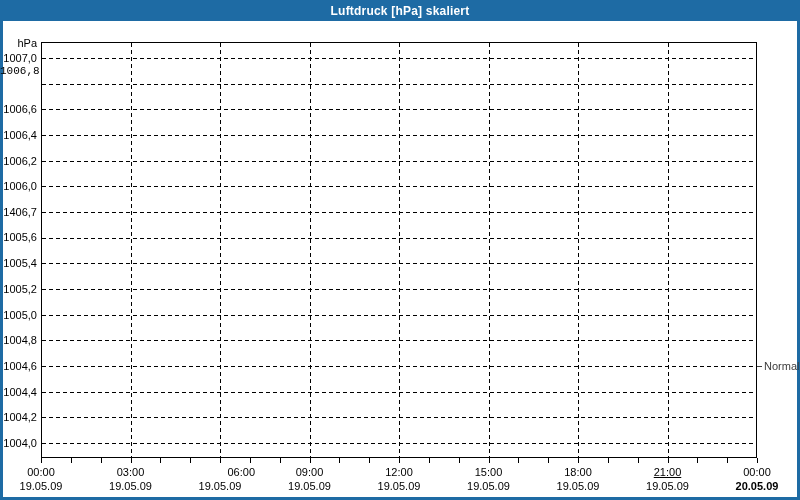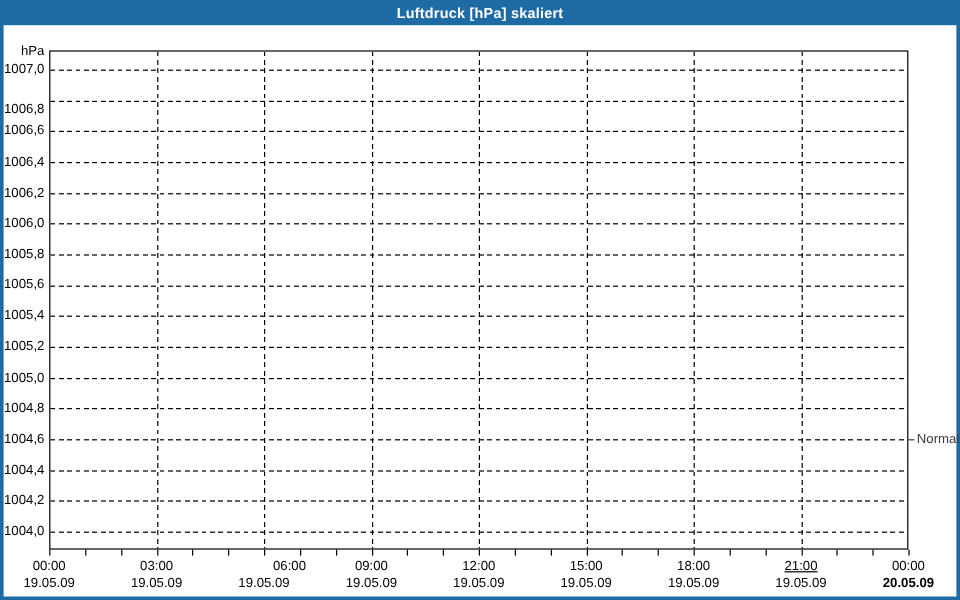--- a/index.html
+++ b/index.html
@@ -98,26 +98,26 @@
       <div class="vgrid" style="left: 88.5px;"></div>
       <div class="vgrid" style="left: 178px;"></div>
       <div class="vgrid" style="left: 267.5px;"></div>
       <div class="vgrid" style="left: 357px;"></div>
       <div class="vgrid" style="left: 446.5px;"></div>
       <div class="vgrid" style="left: 536px;"></div>
       <div class="vgrid" style="left: 625.5px;"></div>
     </div>
   <div id="axes-layer">
       <div class="ylab" style="top: 51px;">1007,0</div>
-      <div class="ylab" style="top: 84px;">1006,8</div>
+      <div class="ylab" style="top: 64px; font-family: Liberation Mono, monospace;">1006,8</div>
       <div class="ylab" style="top: 102.334px;">1006,6</div>
       <div class="ylab" style="top: 128.001px;">1006,4</div>
       <div class="ylab" style="top: 153.668px;">1006,2</div>
       <div class="ylab" style="top: 179.335px;">1006,0</div>
-      <div class="ylab" style="top: 205.002px;">1005,8</div>
+      <div class="ylab" style="top: 205.002px;">1406,7</div>
       <div class="ylab" style="top: 230px;">1005,6</div>
       <div class="ylab" style="top: 256.336px;">1005,4</div>
       <div class="ylab" style="top: 282.003px;">1005,2</div>
       <div class="ylab" style="top: 307.67px;">1005,0</div>
       <div class="ylab" style="top: 333.337px;">1004,8</div>
       <div class="ylab" style="top: 359.004px;">1004,6</div>
       <div class="ylab" style="top: 384.671px;">1004,4</div>
       <div class="ylab" style="top: 410.338px;">1004,2</div>
       <div class="ylab" style="top: 436.005px;">1004,0</div>
       <div class="xtick" style="left: 41px;"></div>

